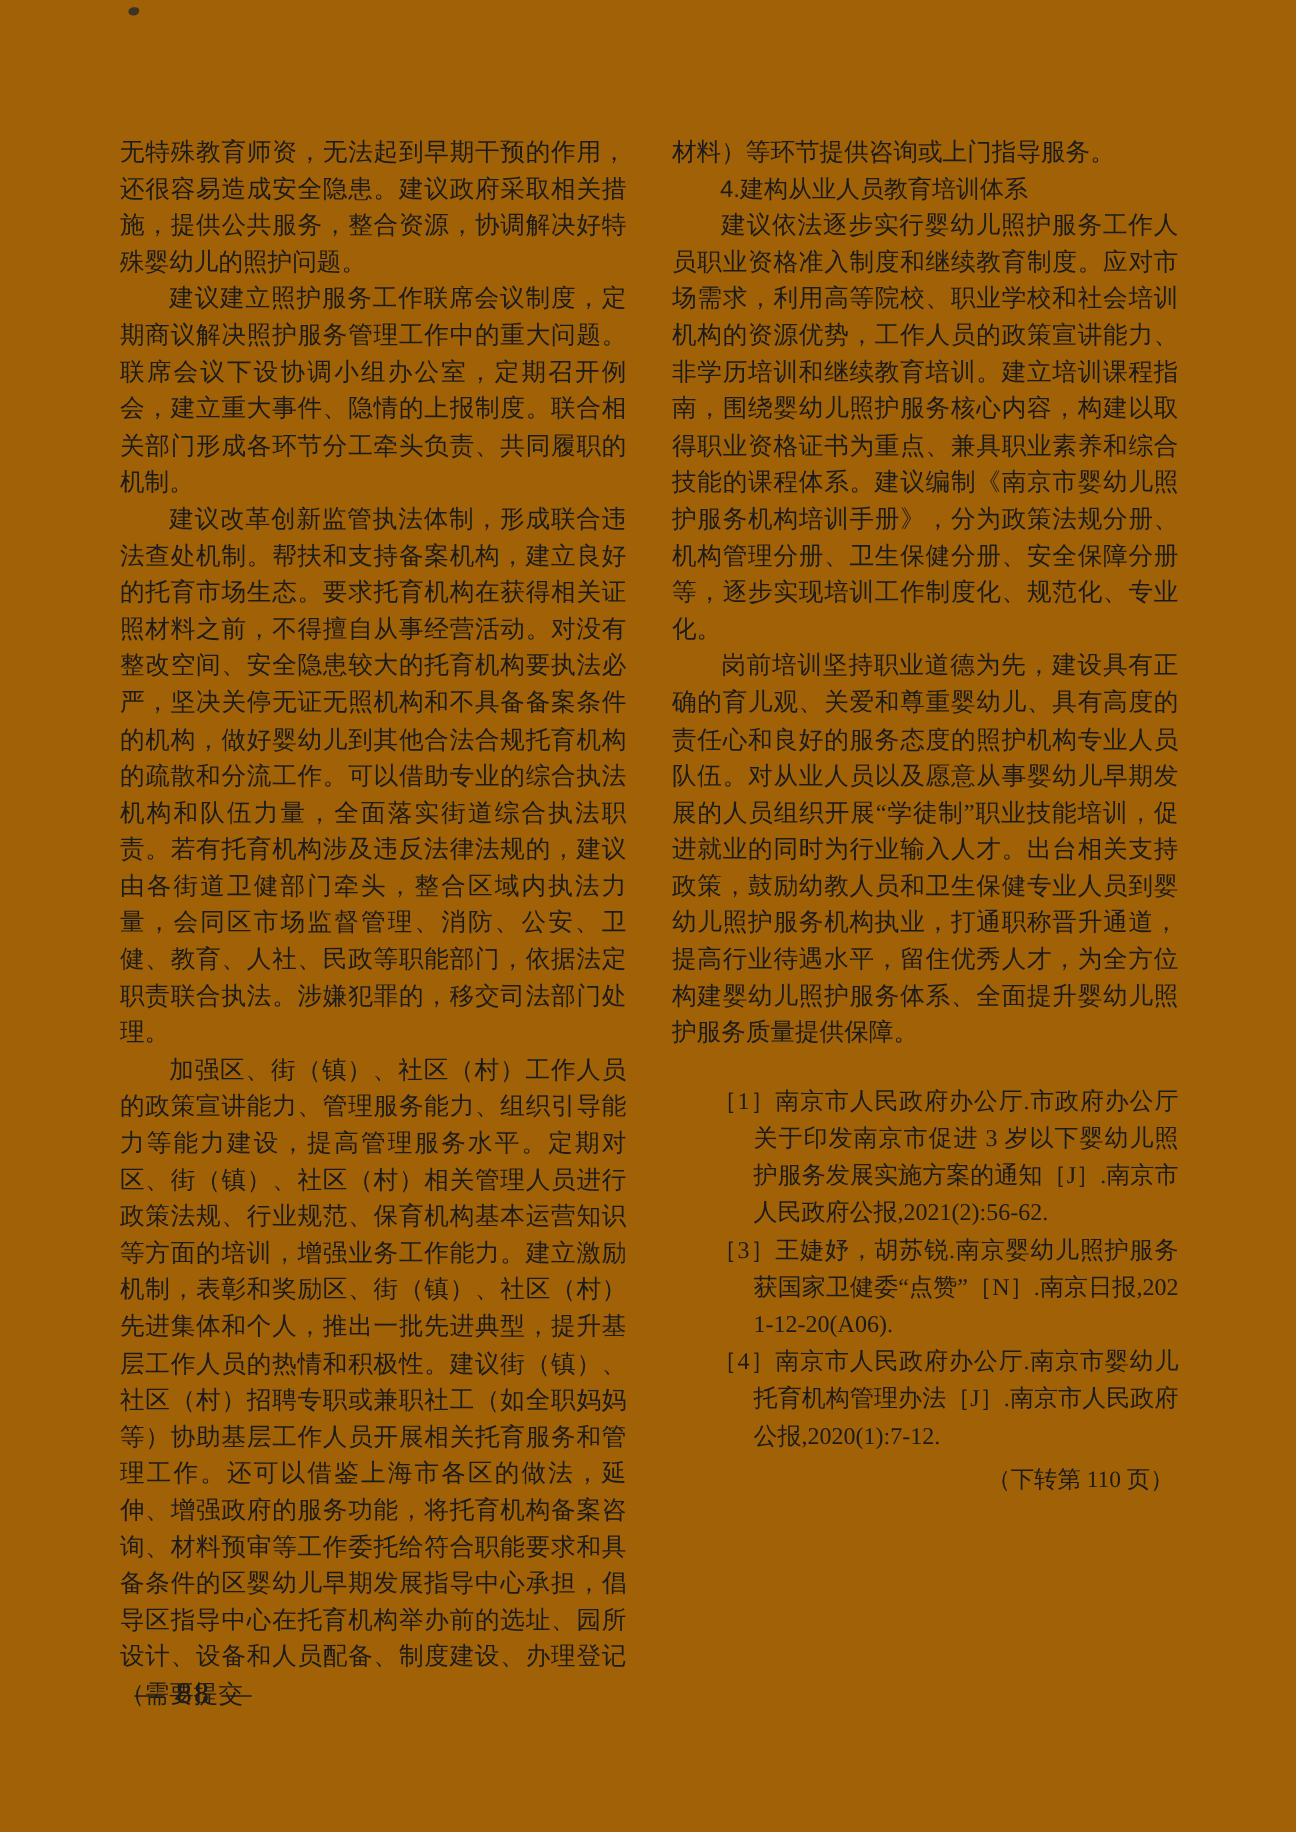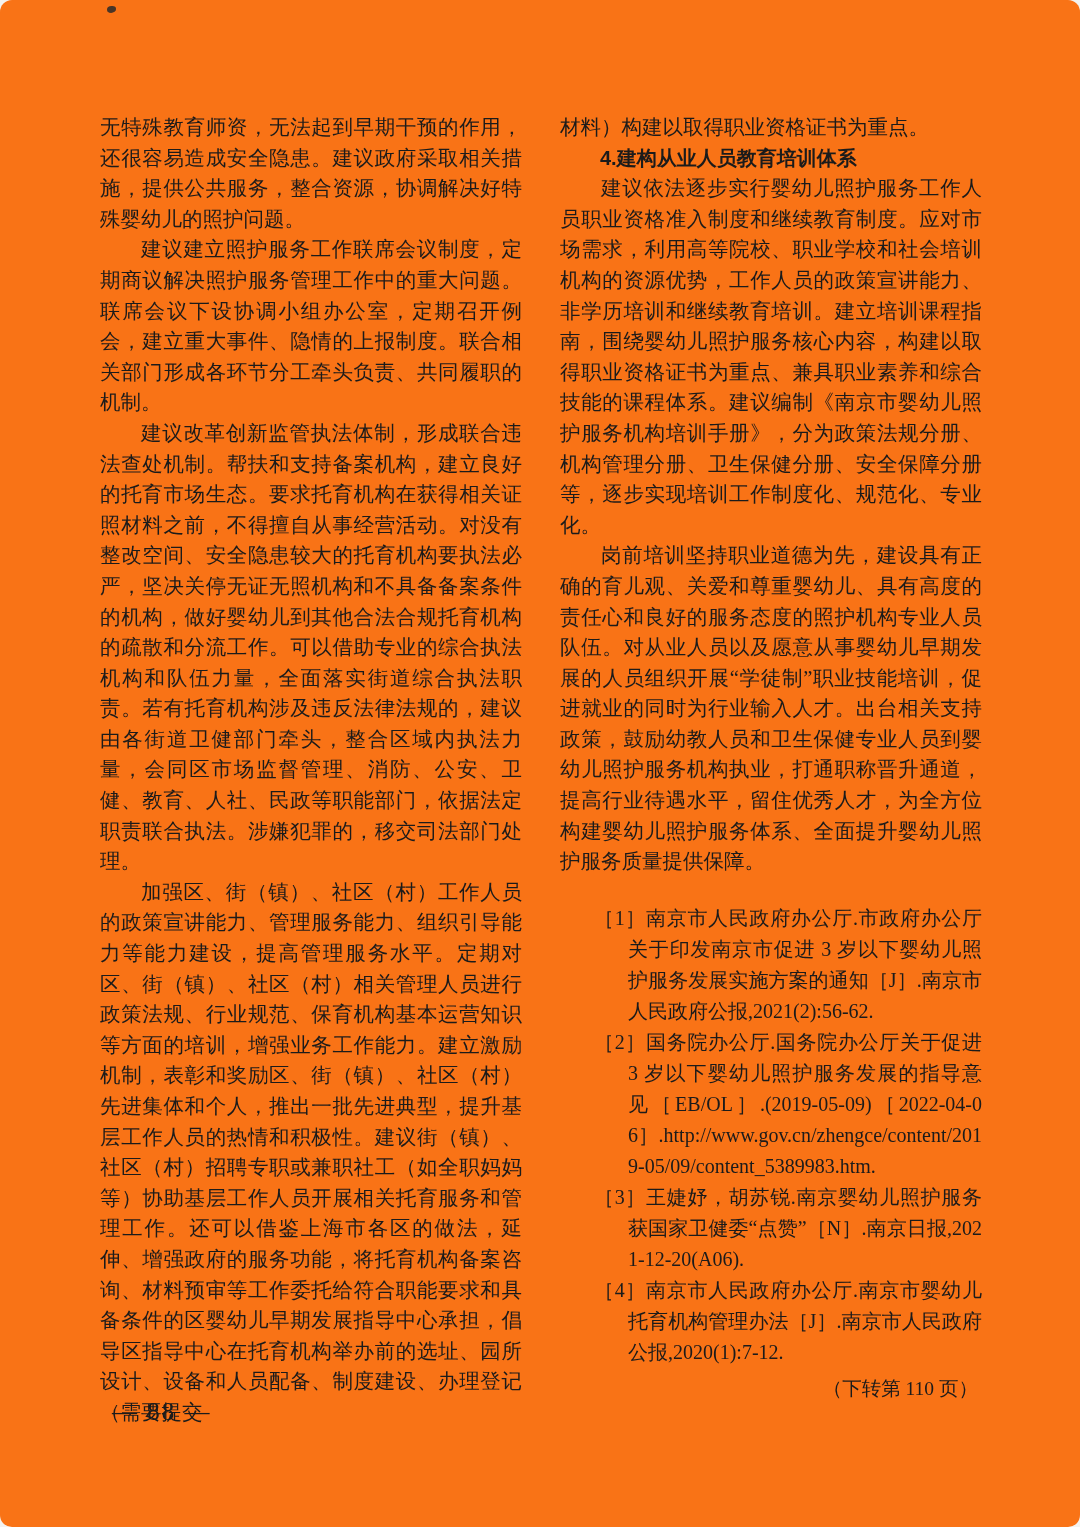--- a/index.html
+++ b/index.html
@@ -5,48 +5,47 @@
   html, body {
     margin: 0;
     padding: 0;
     background: #f4f3f0;
   }
   .page {
     position: relative;
     width: 1080px;
     height: 1527px;
     margin: 0 auto;
-    background: #f97316;
+    background: #a16207;
     box-sizing: border-box;
     padding: 112px 98px 12px 100px;
     font-family: "Liberation Serif", "DejaVu Serif", serif;
     color: #1b1b1b;
     overflow: hidden;
-    border-radius: 12px;
   }
   .columns {
     display: flex;
     gap: 38px;
   }
   .col {
     width: 422px;
     font-size: 20.5px;
     line-height: 30.6px;
     text-align: justify;
   }
   .col p {
     margin: 0;
     text-indent: 2em;
   }
   .col p.cont {
     text-indent: 0;
   }
   .col p.heading {
     font-family: "Liberation Sans", "DejaVu Sans", sans-serif;
-    font-weight: 700;
+    font-weight: 400;
     font-size: 20px;
     text-indent: 2em;
   }
   .refs {
     margin-top: 26px;
   }
   .refs-title {
     text-align: center;
     font-family: "Liberation Sans", "DejaVu Sans", sans-serif;
     font-weight: 700;
@@ -97,28 +96,27 @@
   <div class="columns">
 
     <div class="col">
       <p class="cont">无特殊教育师资，无法起到早期干预的作用，还很容易造成安全隐患。建议政府采取相关措施，提供公共服务，整合资源，协调解决好特殊婴幼儿的照护问题。</p>
       <p>建议建立照护服务工作联席会议制度，定期商议解决照护服务管理工作中的重大问题。联席会议下设协调小组办公室，定期召开例会，建立重大事件、隐情的上报制度。联合相关部门形成各环节分工牵头负责、共同履职的机制。</p>
       <p>建议改革创新监管执法体制，形成联合违法查处机制。帮扶和支持备案机构，建立良好的托育市场生态。要求托育机构在获得相关证照材料之前，不得擅自从事经营活动。对没有整改空间、安全隐患较大的托育机构要执法必严，坚决关停无证无照机构和不具备备案条件的机构，做好婴幼儿到其他合法合规托育机构的疏散和分流工作。可以借助专业的综合执法机构和队伍力量，全面落实街道综合执法职责。若有托育机构涉及违反法律法规的，建议由各街道卫健部门牵头，整合区域内执法力量，会同区市场监督管理、消防、公安、卫健、教育、人社、民政等职能部门，依据法定职责联合执法。涉嫌犯罪的，移交司法部门处理。</p>
       <p>加强区、街（镇）、社区（村）工作人员的政策宣讲能力、管理服务能力、组织引导能力等能力建设，提高管理服务水平。定期对区、街（镇）、社区（村）相关管理人员进行政策法规、行业规范、保育机构基本运营知识等方面的培训，增强业务工作能力。建立激励机制，表彰和奖励区、街（镇）、社区（村）先进集体和个人，推出一批先进典型，提升基层工作人员的热情和积极性。建议街（镇）、社区（村）招聘专职或兼职社工（如全职妈妈等）协助基层工作人员开展相关托育服务和管理工作。还可以借鉴上海市各区的做法，延伸、增强政府的服务功能，将托育机构备案咨询、材料预审等工作委托给符合职能要求和具备条件的区婴幼儿早期发展指导中心承担，倡导区指导中心在托育机构举办前的选址、园所设计、设备和人员配备、制度建设、办理登记（需要提交</p>
     </div>
 
     <div class="col">
-      <p class="cont">材料）构建以取得职业资格证书为重点。</p>
+      <p class="cont">材料）等环节提供咨询或上门指导服务。</p>
       <p class="heading">4.建构从业人员教育培训体系</p>
       <p>建议依法逐步实行婴幼儿照护服务工作人员职业资格准入制度和继续教育制度。应对市场需求，利用高等院校、职业学校和社会培训机构的资源优势，工作人员的政策宣讲能力、非学历培训和继续教育培训。建立培训课程指南，围绕婴幼儿照护服务核心内容，构建以取得职业资格证书为重点、兼具职业素养和综合技能的课程体系。建议编制《南京市婴幼儿照护服务机构培训手册》，分为政策法规分册、机构管理分册、卫生保健分册、安全保障分册等，逐步实现培训工作制度化、规范化、专业化。</p>
       <p>岗前培训坚持职业道德为先，建设具有正确的育儿观、关爱和尊重婴幼儿、具有高度的责任心和良好的服务态度的照护机构专业人员队伍。对从业人员以及愿意从事婴幼儿早期发展的人员组织开展“学徒制”职业技能培训，促进就业的同时为行业输入人才。出台相关支持政策，鼓励幼教人员和卫生保健专业人员到婴幼儿照护服务机构执业，打通职称晋升通道，提高行业待遇水平，留住优秀人才，为全方位构建婴幼儿照护服务体系、全面提升婴幼儿照护服务质量提供保障。</p>
 
       <div class="refs">
         <p class="ref">［1］南京市人民政府办公厅.市政府办公厅关于印发南京市促进 3 岁以下婴幼儿照护服务发展实施方案的通知［J］.南京市人民政府公报,2021(2):56-62.</p>
-        <p class="ref">［2］国务院办公厅.国务院办公厅关于促进 3 岁以下婴幼儿照护服务发展的指导意见［EB/OL］.(2019-05-09)［2022-04-06］.http://www.gov.cn/zhengce/content/2019-05/09/content_5389983.htm.</p>
         <p class="ref">［3］王婕妤，胡苏锐.南京婴幼儿照护服务获国家卫健委“点赞”［N］.南京日报,2021-12-20(A06).</p>
         <p class="ref">［4］南京市人民政府办公厅.南京市婴幼儿托育机构管理办法［J］.南京市人民政府公报,2020(1):7-12.</p>
         <p class="cont-note">（下转第 110 页）</p>
       </div>
     </div>
 
   </div>
 
   <div class="page-number">— 88 —</div>
 </div>

